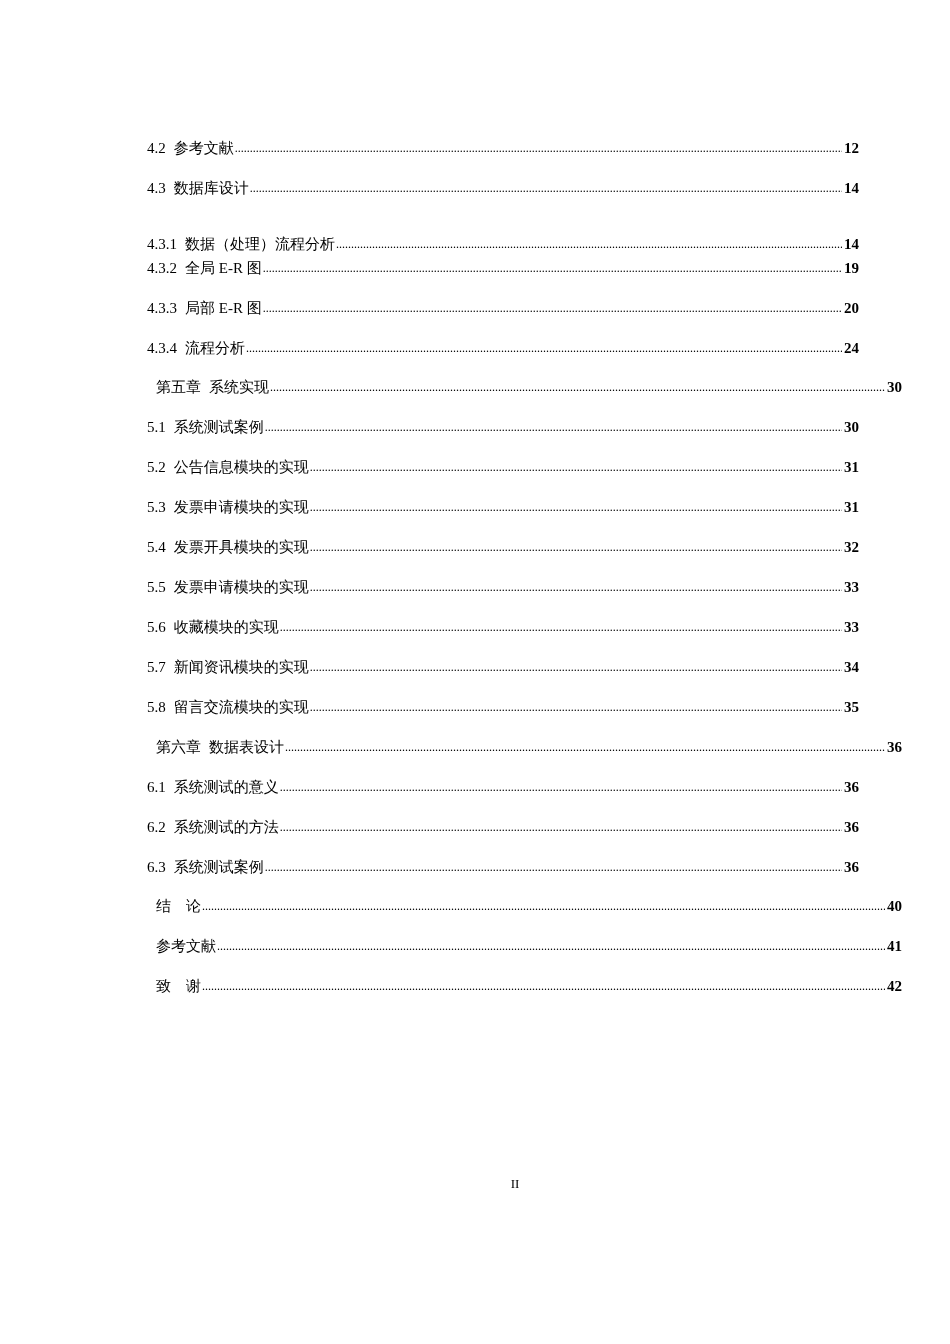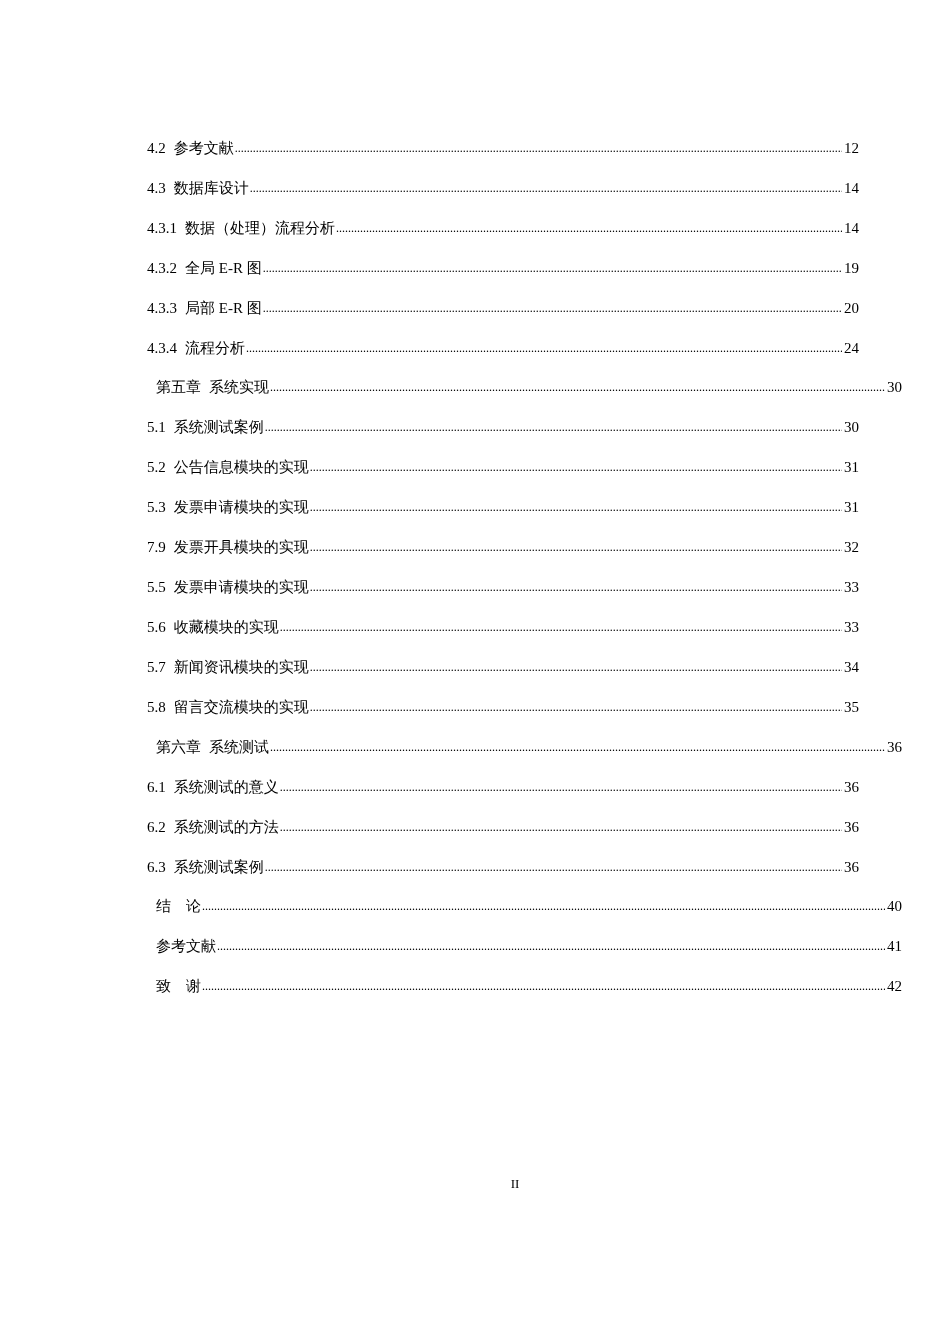--- a/index.html
+++ b/index.html
@@ -40,20 +40,21 @@
       margin: 0 2px 0 1px;
       letter-spacing: 0px;
       color: #000;
       font-size: 12px;
     }
     .toc-entry .leader::before {
       content: "........................................................................................................................................................................................................................................................................................................................................................................................";
     }
     .toc-entry .page {
       text-align: right;
+      font-weight: bold;
     }
     .page-footer {
       position: absolute;
       left: 0;
       width: 950px;
       top: 1176px;
       text-align: center;
       font-size: 13px;
       padding-left: 40px;
     }
@@ -67,21 +68,21 @@
     <span class="label">参考文献</span>
     <span class="leader"></span>
     <span class="page">12</span>
   </div>
   <div class="toc-entry lvl2" style="top:177px">
     <span class="num">4.3</span>
     <span class="label">数据库设计</span>
     <span class="leader"></span>
     <span class="page">14</span>
   </div>
-  <div class="toc-entry lvl2" style="top:217px">
+  <div class="toc-entry lvl2" style="top:233px">
     <span class="num">4.3.1</span>
     <span class="label">数据（处理）流程分析</span>
     <span class="leader"></span>
     <span class="page">14</span>
   </div>
   <div class="toc-entry lvl2" style="top:257px">
     <span class="num">4.3.2</span>
     <span class="label">全局 E-R 图</span>
     <span class="leader"></span>
     <span class="page">19</span>
@@ -116,21 +117,21 @@
     <span class="leader"></span>
     <span class="page">31</span>
   </div>
   <div class="toc-entry lvl2" style="top:496px">
     <span class="num">5.3</span>
     <span class="label">发票申请模块的实现</span>
     <span class="leader"></span>
     <span class="page">31</span>
   </div>
   <div class="toc-entry lvl2" style="top:536px">
-    <span class="num">7.9</span>
+    <span class="num">5.4</span>
     <span class="label">发票开具模块的实现</span>
     <span class="leader"></span>
     <span class="page">32</span>
   </div>
   <div class="toc-entry lvl2" style="top:576px">
     <span class="num">5.5</span>
     <span class="label">发票申请模块的实现</span>
     <span class="leader"></span>
     <span class="page">33</span>
   </div>
@@ -147,21 +148,21 @@
     <span class="page">34</span>
   </div>
   <div class="toc-entry lvl2" style="top:696px">
     <span class="num">5.8</span>
     <span class="label">留言交流模块的实现</span>
     <span class="leader"></span>
     <span class="page">35</span>
   </div>
   <div class="toc-entry lvl1" style="top:736px">
     <span class="num">第六章</span>
-    <span class="label">系统测试</span>
+    <span class="label">数据表设计</span>
     <span class="leader"></span>
     <span class="page">36</span>
   </div>
   <div class="toc-entry lvl2" style="top:776px">
     <span class="num">6.1</span>
     <span class="label">系统测试的意义</span>
     <span class="leader"></span>
     <span class="page">36</span>
   </div>
   <div class="toc-entry lvl2" style="top:816px">

